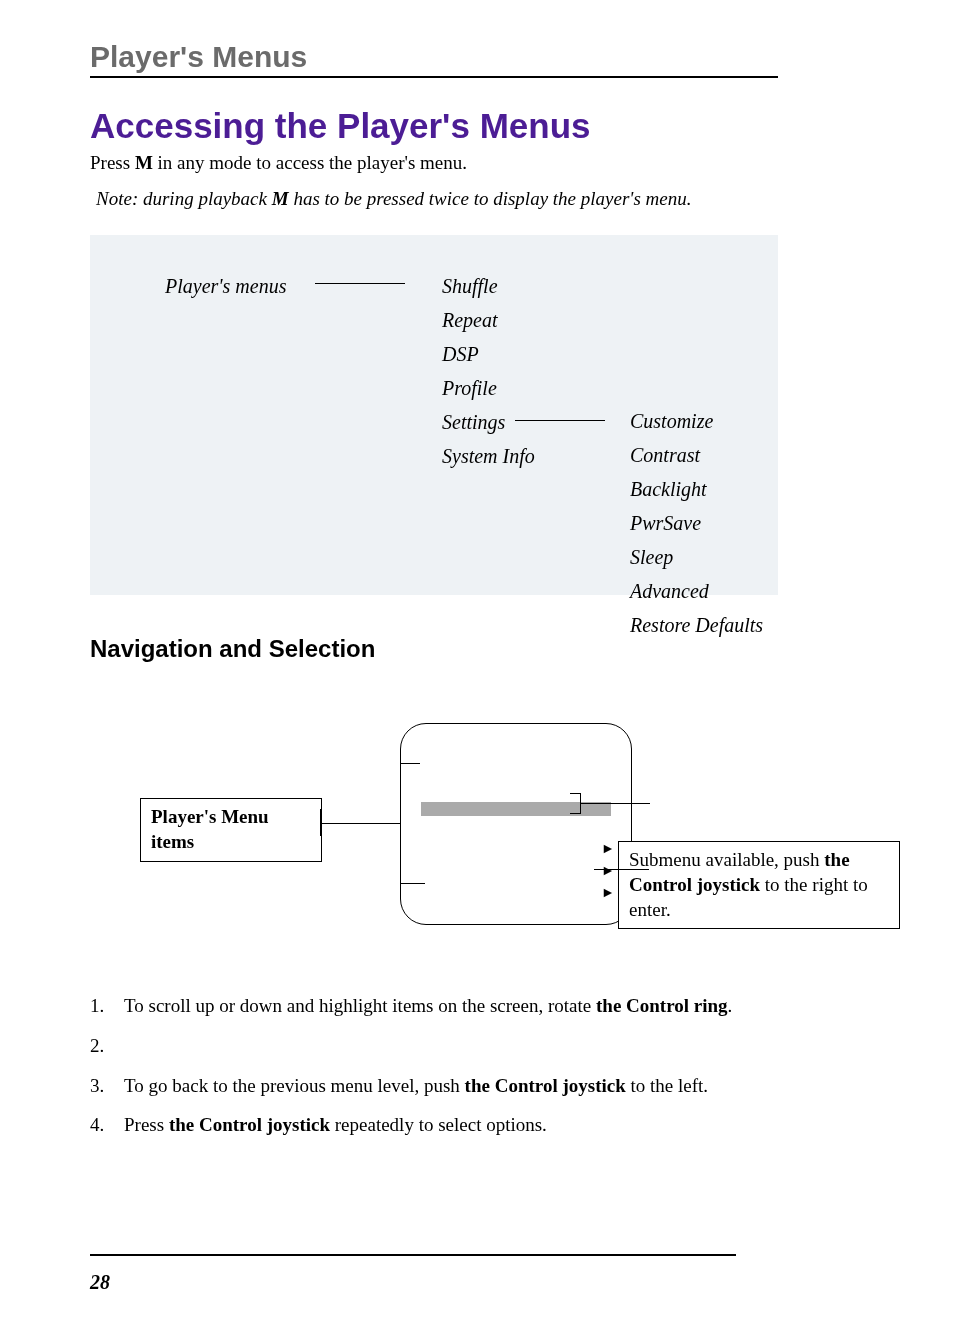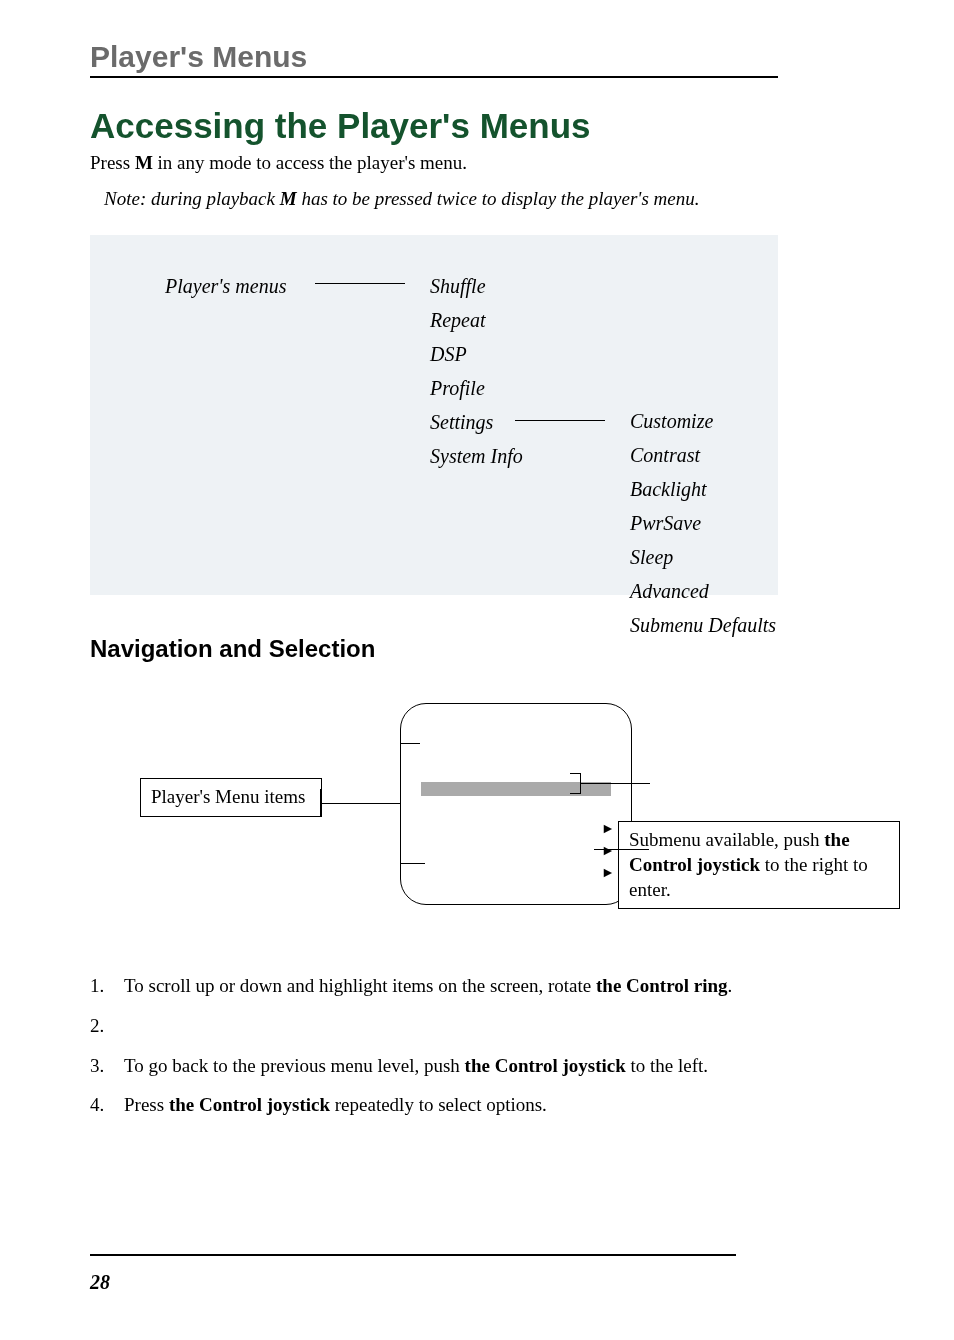--- a/index.html
+++ b/index.html
@@ -22,64 +22,64 @@
     font-size: 30px;
     color: #6b6b6b;
     margin: 0;
     padding-bottom: 2px;
     border-bottom: 2px solid #000;
   }
   .h1 {
     font-family: Arial, Helvetica, sans-serif;
     font-weight: 700;
     font-size: 35px;
-    color: #14532d;
+    color: #4c1d95;
     margin: 28px 0 4px 0;
   }
   .body-p {
     font-size: 19px;
     margin: 2px 0 10px 0;
     line-height: 1.35;
   }
   .note {
     font-style: italic;
     font-size: 19px;
-    margin: 6px 0 24px 14px;
+    margin: 6px 0 24px 6px;
     line-height: 1.35;
   }
   .note .m { font-weight: bold; }
   .menu-box {
     background: #eef2f5;
     padding: 30px 28px 30px 28px;
     margin: 10px 0 40px 0;
     position: relative;
     height: 360px;
     box-sizing: border-box;
   }
   .col {
     position: absolute;
     font-style: italic;
     font-size: 20px;
     line-height: 1.7;
   }
   .col1 { left: 75px; top: 34px; }
-  .col2 { left: 340px; top: 34px; }
+  .col2 { left: 352px; top: 34px; }
   .col3 { left: 540px; top: 169px; }
   .con-line {
     position: absolute;
     height: 1px;
     background: #000;
   }
   .conn1 { left: 225px; top: 48px; width: 90px; }
   .conn2 { left: 425px; top: 185px; width: 90px; }
   .h2 {
     font-family: Arial, Helvetica, sans-serif;
     font-weight: 700;
     font-size: 24px;
-    margin: 2px 0 40px 0;
+    margin: 2px 0 60px 0;
   }
   .diagram {
     position: relative;
     height: 230px;
     margin: 0 0 40px 0;
   }
   .screen {
     position: absolute;
     left: 310px;
     top: 0;
@@ -102,21 +102,21 @@
     font-family: Arial, sans-serif;
   }
   .label-box {
     position: absolute;
     border: 1px solid #000;
     font-size: 19px;
     padding: 6px 10px;
     background: #fff;
     font-family: Georgia, 'Times New Roman', serif;
   }
-  .lbl-left { left: 50px; top: 75px; width: 160px; line-height: 1.3; }
+  .lbl-left { left: 50px; top: 75px; width: 160px; line-height: 1.3; font-weight: bold; }
   .lbl-tr { left: 528px; top: 60px; width: 260px; }
   .lbl-br { left: 528px; top: 118px; width: 260px; line-height: 1.3; }
   .dline { position: absolute; background: #000; }
   .dl-left-h { left: 230px; top: 100px; width: 80px; height: 1px; }
   .dl-left-v1 { left: 310px; top: 40px; width: 1px; height: 120px; }
   .dl-left-v2 { left: 230px; top: 86px; width: 1px; height: 27px; }
   .dl-left-h1 { left: 310px; top: 40px; width: 20px; height: 1px;}
   .dl-left-h2 { left: 310px; top: 160px; width: 25px; height: 1px;}
   .dl-right1 { left: 490px; top: 80px; width: 70px; height: 1px; }
   .dl-right1-v { left: 490px; top: 70px; width: 1px; height: 20px; }
@@ -186,21 +186,21 @@
       <div>System Info</div>
     </div>
 
     <div class="col col3">
       <div>Customize</div>
       <div>Contrast</div>
       <div>Backlight</div>
       <div>PwrSave</div>
       <div>Sleep</div>
       <div>Advanced</div>
-      <div>Submenu Defaults</div>
+      <div>Restore Defaults</div>
     </div>
 
     <div class="con-line conn1"></div>
     <div class="con-line conn2"></div>
   </div>
 
   <div class="h2">Navigation and Selection</div>
 
   <div class="diagram">
     <div class="screen">

